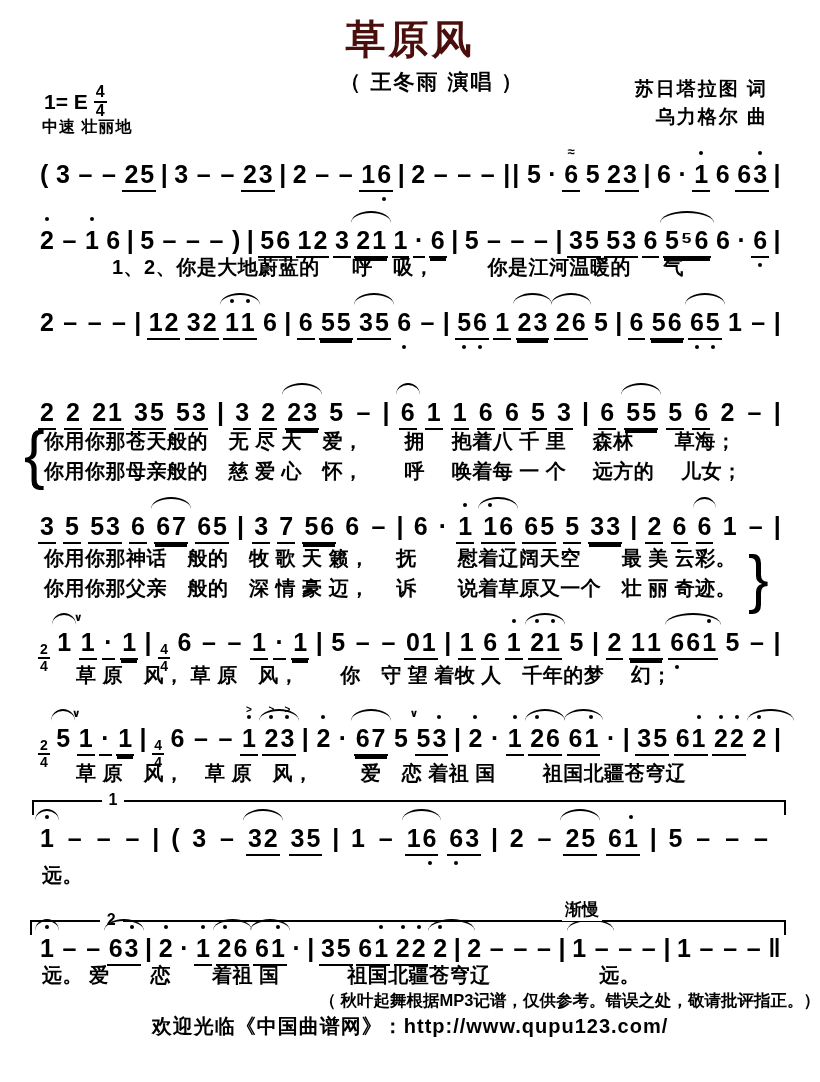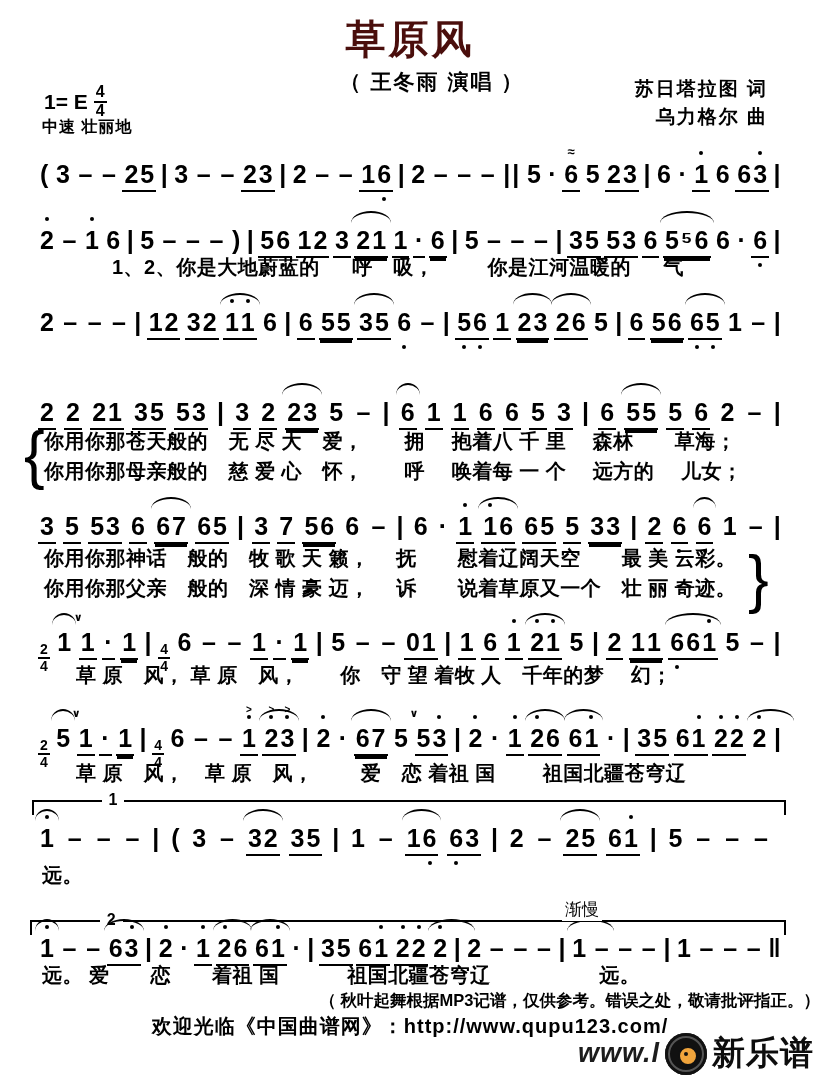--- a/index.html
+++ b/index.html
@@ -37,21 +37,21 @@
        border-top:2.5px solid #000;border-radius:50% 50% 0 0/100% 100% 0 0;}
   .arc.w{right:auto;width:260%;z-index:2;}
   .dash{display:inline-block;min-width:16px;text-align:center;}
   
   .lyr{white-space:pre;font-weight:700;font-size:20px;letter-spacing:0.5px;}
   
   .volta{border-top:2.5px solid #000;border-left:2.5px solid #000;border-right:2.5px solid #000;
          height:13px;}
   .volta .vl{position:absolute;top:-11px;left:9%;background:#fff;padding:0 7px;
              font-size:16px;font-weight:700;}
-  .ritmark{font-size:17px;font-weight:400;background:#fff;padding:0 3px;z-index:3;}
+  .ritmark{font-size:17px;font-weight:700;background:#fff;padding:0 3px;z-index:3;}
   
   .brace{font-size:62px;font-weight:400;line-height:1;transform:scaleY(1.05);}
   
   .foot1{top:990px;left:0;right:0;text-align:right;font-size:16.5px;font-weight:700;}
   .foot2{top:1013px;left:0;right:0;text-align:center;font-size:20px;font-weight:700;letter-spacing:1px;}
   
   .wm{right:6px;bottom:6px;display:flex;align-items:center;gap:5px;}
   .wm .www{font-style:italic;font-weight:700;font-size:27px;color:#1c1c1c;letter-spacing:1px;}
   .disc{position:relative;width:42px;height:42px;border-radius:50%;background:#111;
         box-shadow:inset 0 0 0 3px #111, inset 0 0 0 5px #555;}
@@ -399,22 +399,14 @@
       <span class="tok"><span class="ch dash">–</span></span>
       <span class="tok"><span class="ch dash">–</span></span>
       <span class="tok"><span class="ch dash">–</span></span>
       <span class="tok">‖</span>
     </div>
   <div class="abs lyr" style="top:962px;left:42px">远。 爱　　恋　　着祖 国　　　 祖国北疆苍穹辽　　　　　 远。</div>
 
   <div class="abs foot1">（ 秋叶起舞根据MP3记谱，仅供参考。错误之处，敬请批评指正。）</div>
   <div class="abs foot2">欢迎光临《中国曲谱网》：http://www.qupu123.com/</div>
 
-  <div class="abs wm">
-    <span class="www">www.l</span>
-    <span class="disc">
-      <span class="lab"></span>
-      <span class="hole"></span>
-    </span>
-    <span class="brand">新乐谱</span>
-  </div>
 
 </div>
 
 </body></html>

